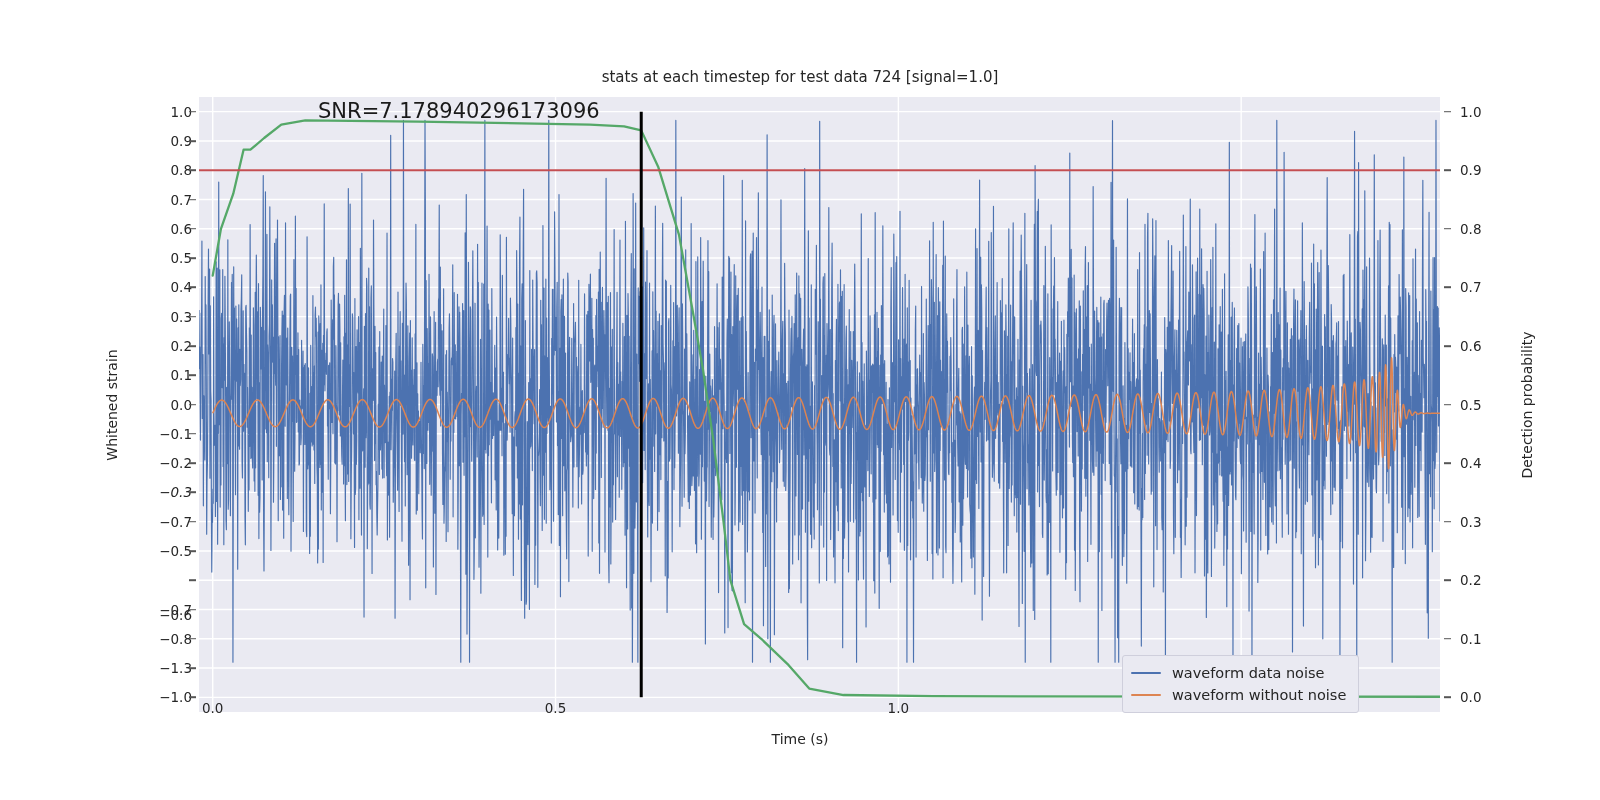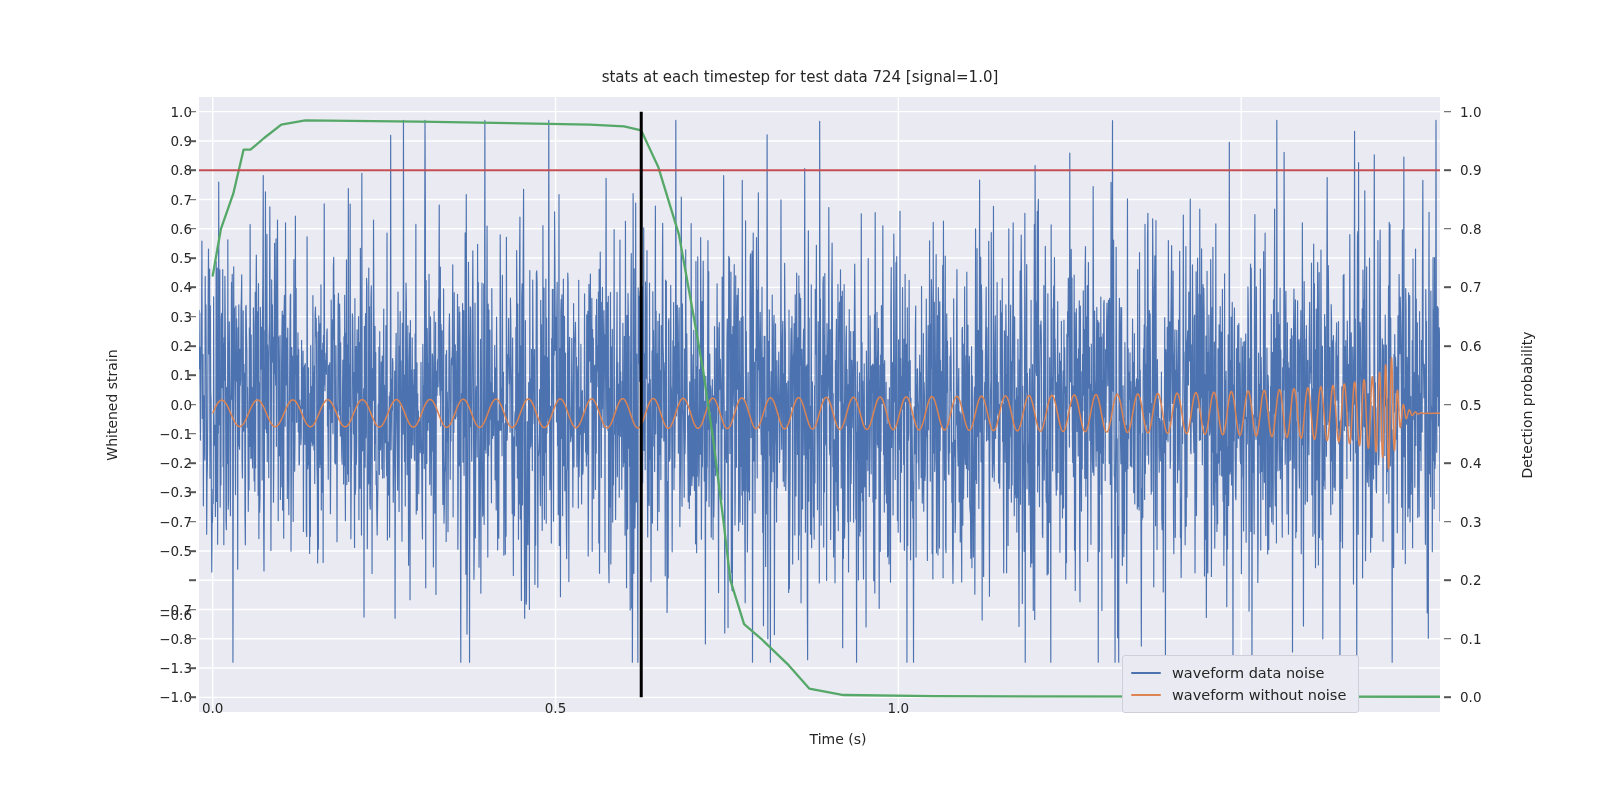--- a/index.html
+++ b/index.html
@@ -47,21 +47,21 @@
   #ylabel-left{
     position:absolute;left:112px;top:405px;font-size:14px;color:#262626;
     transform:translate(-50%,-50%) rotate(-90deg);white-space:nowrap;
   }
   #ylabel-right{
     position:absolute;left:1527px;top:405px;font-size:14px;color:#262626;
     transform:translate(-50%,-50%) rotate(-90deg);white-space:nowrap;
   }
   #xlabel{
     position:absolute;left:800px;top:731px;font-size:14px;color:#262626;
-    transform:translateX(-50%);white-space:nowrap;margin-left:38px;
+    transform:translateX(-50%);white-space:nowrap;
   }
 
   #snr-annotation{
     position:absolute;left:318px;top:99px;font-size:21px;color:#1a1a1a;
     white-space:nowrap;
   }
 
   
   #legend{
     position:absolute;left:1122px;top:655px;
@@ -119,20 +119,21 @@
         </g>
       <g id="threshold-group">
           <line x1="0" x2="1241" y1="73.21428571428555" y2="73.21428571428555" stroke="#c44e52" stroke-width="2"></line>
         </g>
       <g id="marker-group">
           <line x1="442.2348066298342" x2="442.2348066298342" y1="14.642857142857224" y2="600.3571428571429" stroke="#000000" stroke-width="3"></line>
         </g>
     </svg>
   </div>
 
+  <div id="snr-annotation">SNR=7.178940296173096</div>
 
   <div id="ylabel-left">Whitened strain</div>
   <div id="ylabel-right">Detection probability</div>
   <div id="xlabel">Time (s)</div>
 
   <div id="ticks-left">
       <div class="ytick-left" style="top: 111.643px;">1.0</div>
       <div class="ytick-left-dash" style="top: 111.643px;"></div>
       <div class="ytick-left" style="top: 140.929px;">0.9</div>
       <div class="ytick-left-dash" style="top: 140.929px;"></div>
@@ -151,21 +152,21 @@
       <div class="ytick-left" style="top: 345.929px;">0.2</div>
       <div class="ytick-left-dash" style="top: 345.929px;"></div>
       <div class="ytick-left" style="top: 375.214px;">0.1</div>
       <div class="ytick-left-dash" style="top: 375.214px;"></div>
       <div class="ytick-left" style="top: 404.5px;">0.0</div>
       <div class="ytick-left-dash" style="top: 404.5px;"></div>
       <div class="ytick-left" style="top: 433.786px;">−0.1</div>
       <div class="ytick-left-dash" style="top: 433.786px;"></div>
       <div class="ytick-left" style="top: 463.071px;">−0.2</div>
       <div class="ytick-left-dash" style="top: 463.071px;"></div>
-      <div class="ytick-left" style="top: 492.357px;">−0.3</div>
+      <div class="ytick-left" style="top: 492.357px; font-style: italic;">−0.3</div>
       <div class="ytick-left-dash" style="top: 492.357px;"></div>
       <div class="ytick-left" style="top: 521.643px;">−0.7</div>
       <div class="ytick-left-dash" style="top: 521.643px;"></div>
       <div class="ytick-left" style="top: 550.929px;">−0.5</div>
       <div class="ytick-left-dash" style="top: 550.929px;"></div>
       <div class="ytick-left" style="top: 615px;">−0.6</div>
       <div class="ytick-left-dash" style="top: 580.214px;"></div>
       <div class="ytick-left" style="top: 609.5px;">−0.7</div>
       <div class="ytick-left-dash" style="top: 609.5px;"></div>
       <div class="ytick-left" style="top: 638.786px;">−0.8</div>

